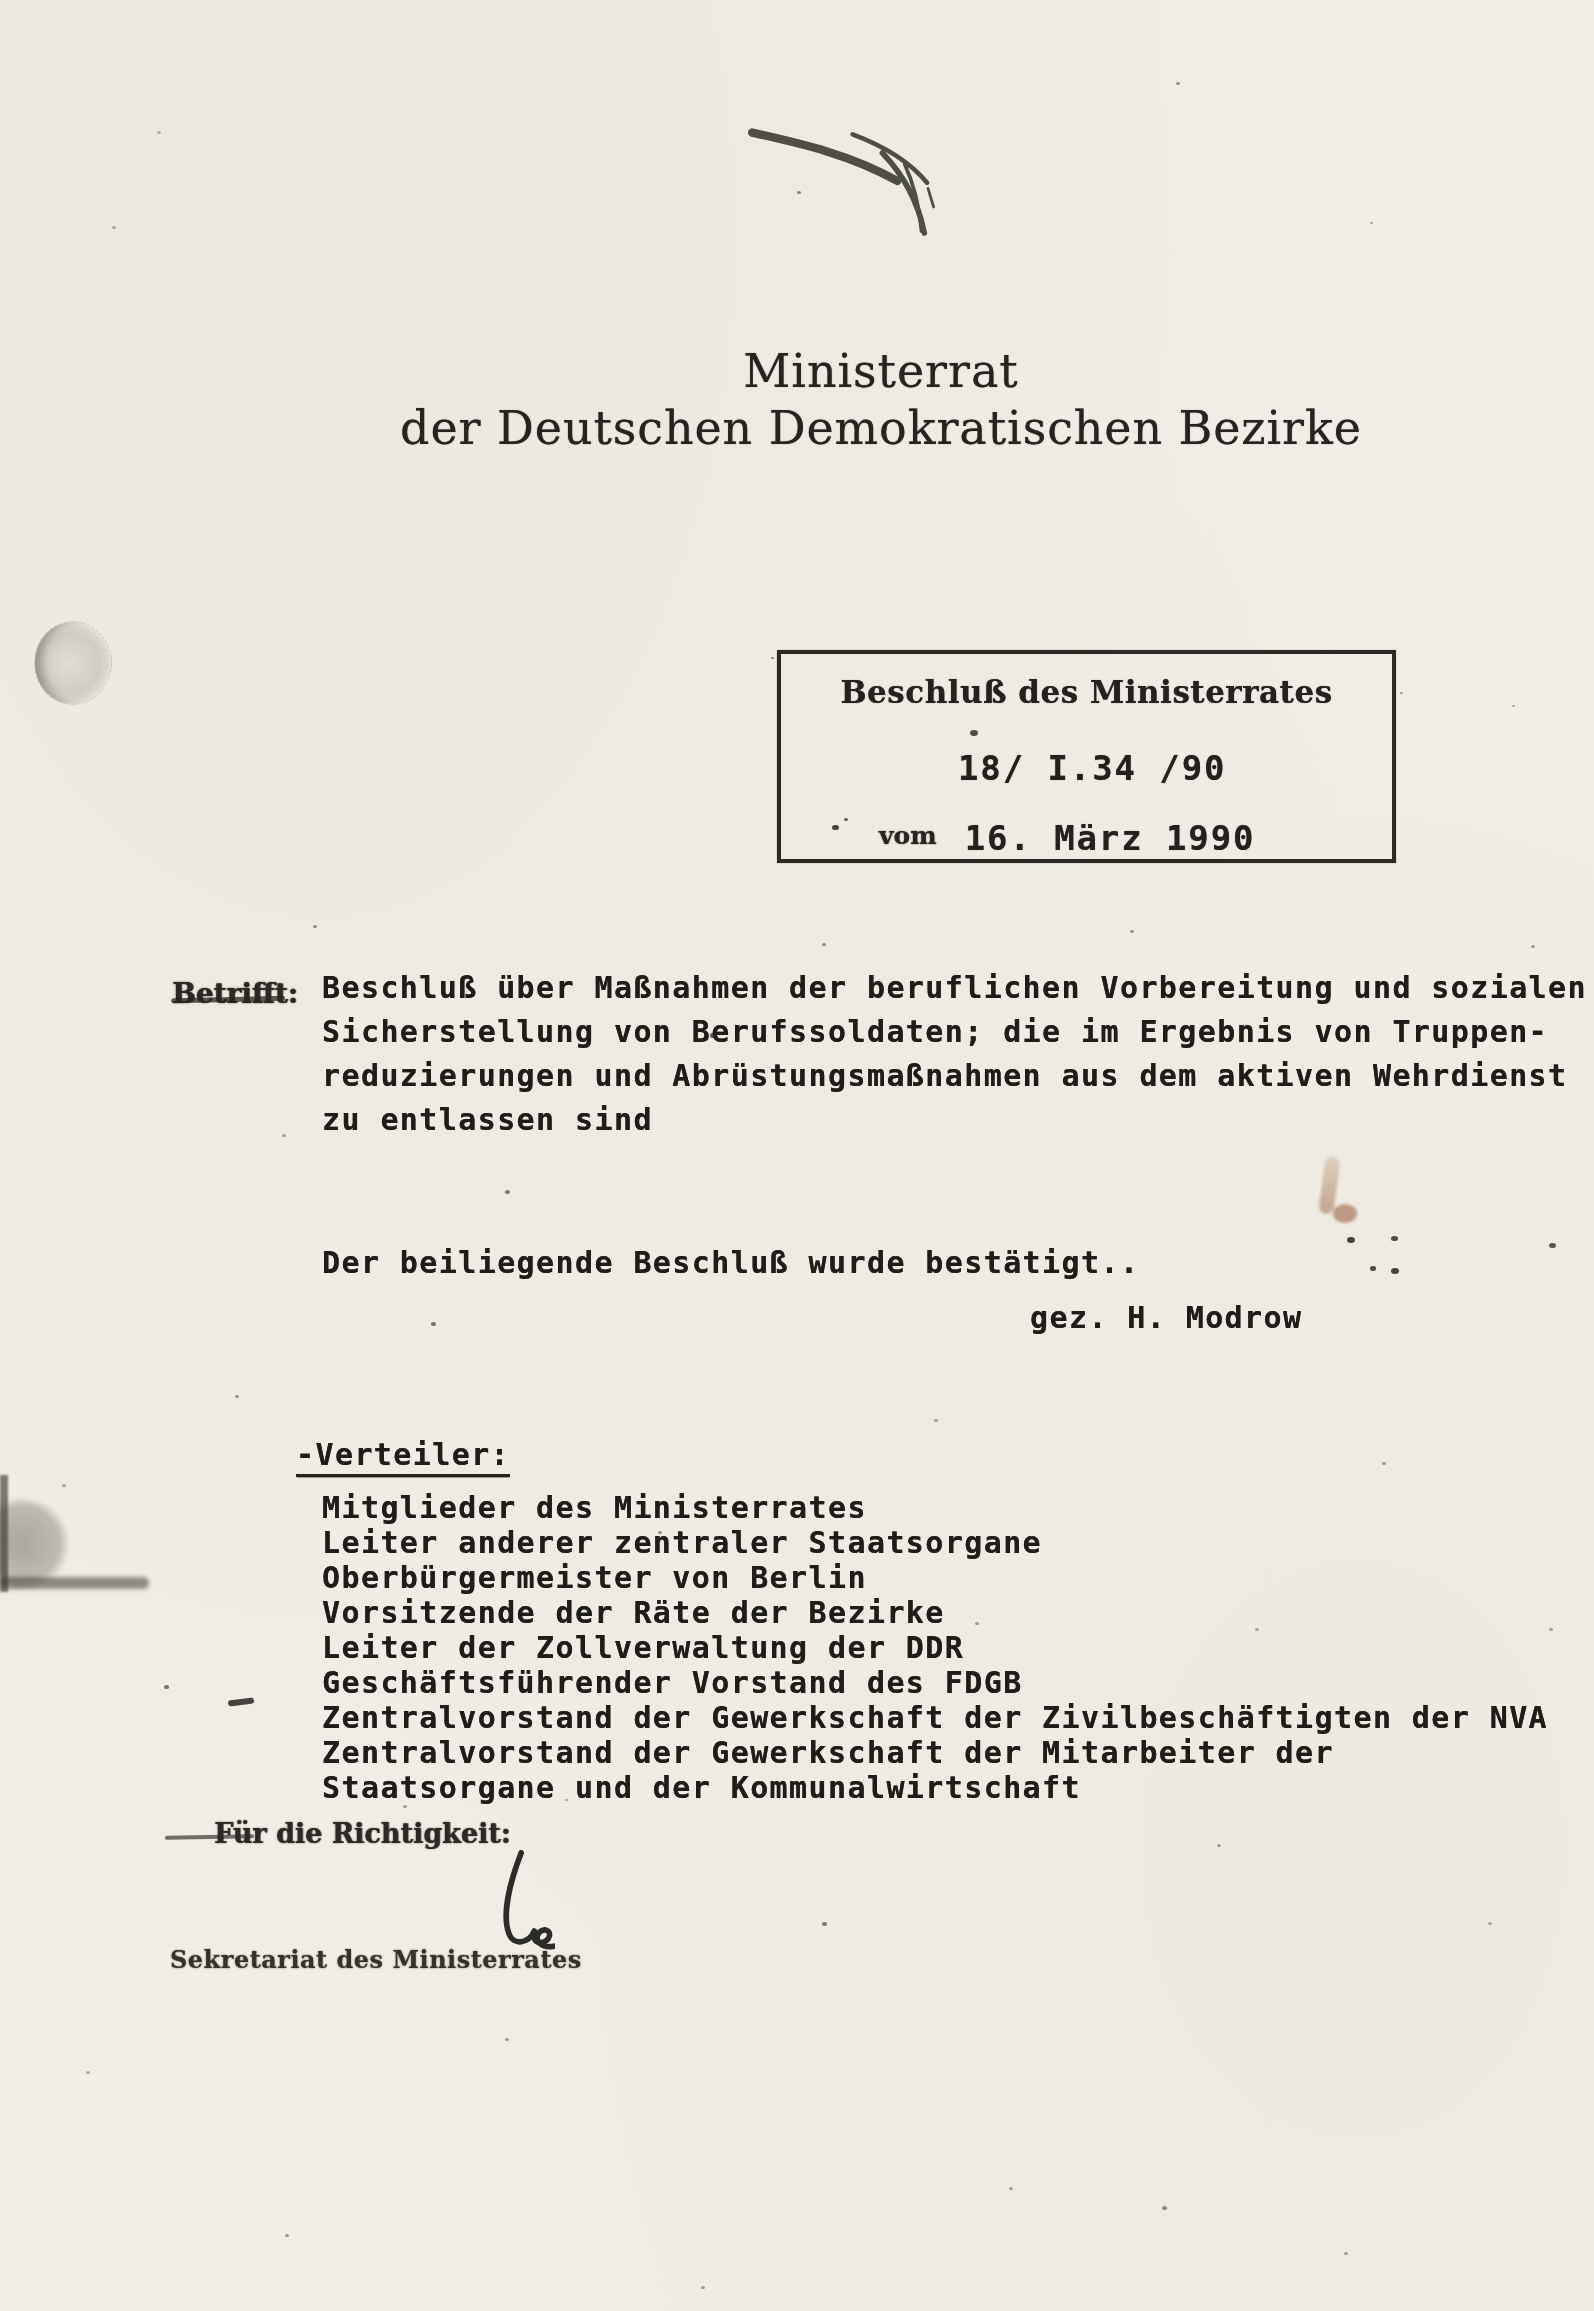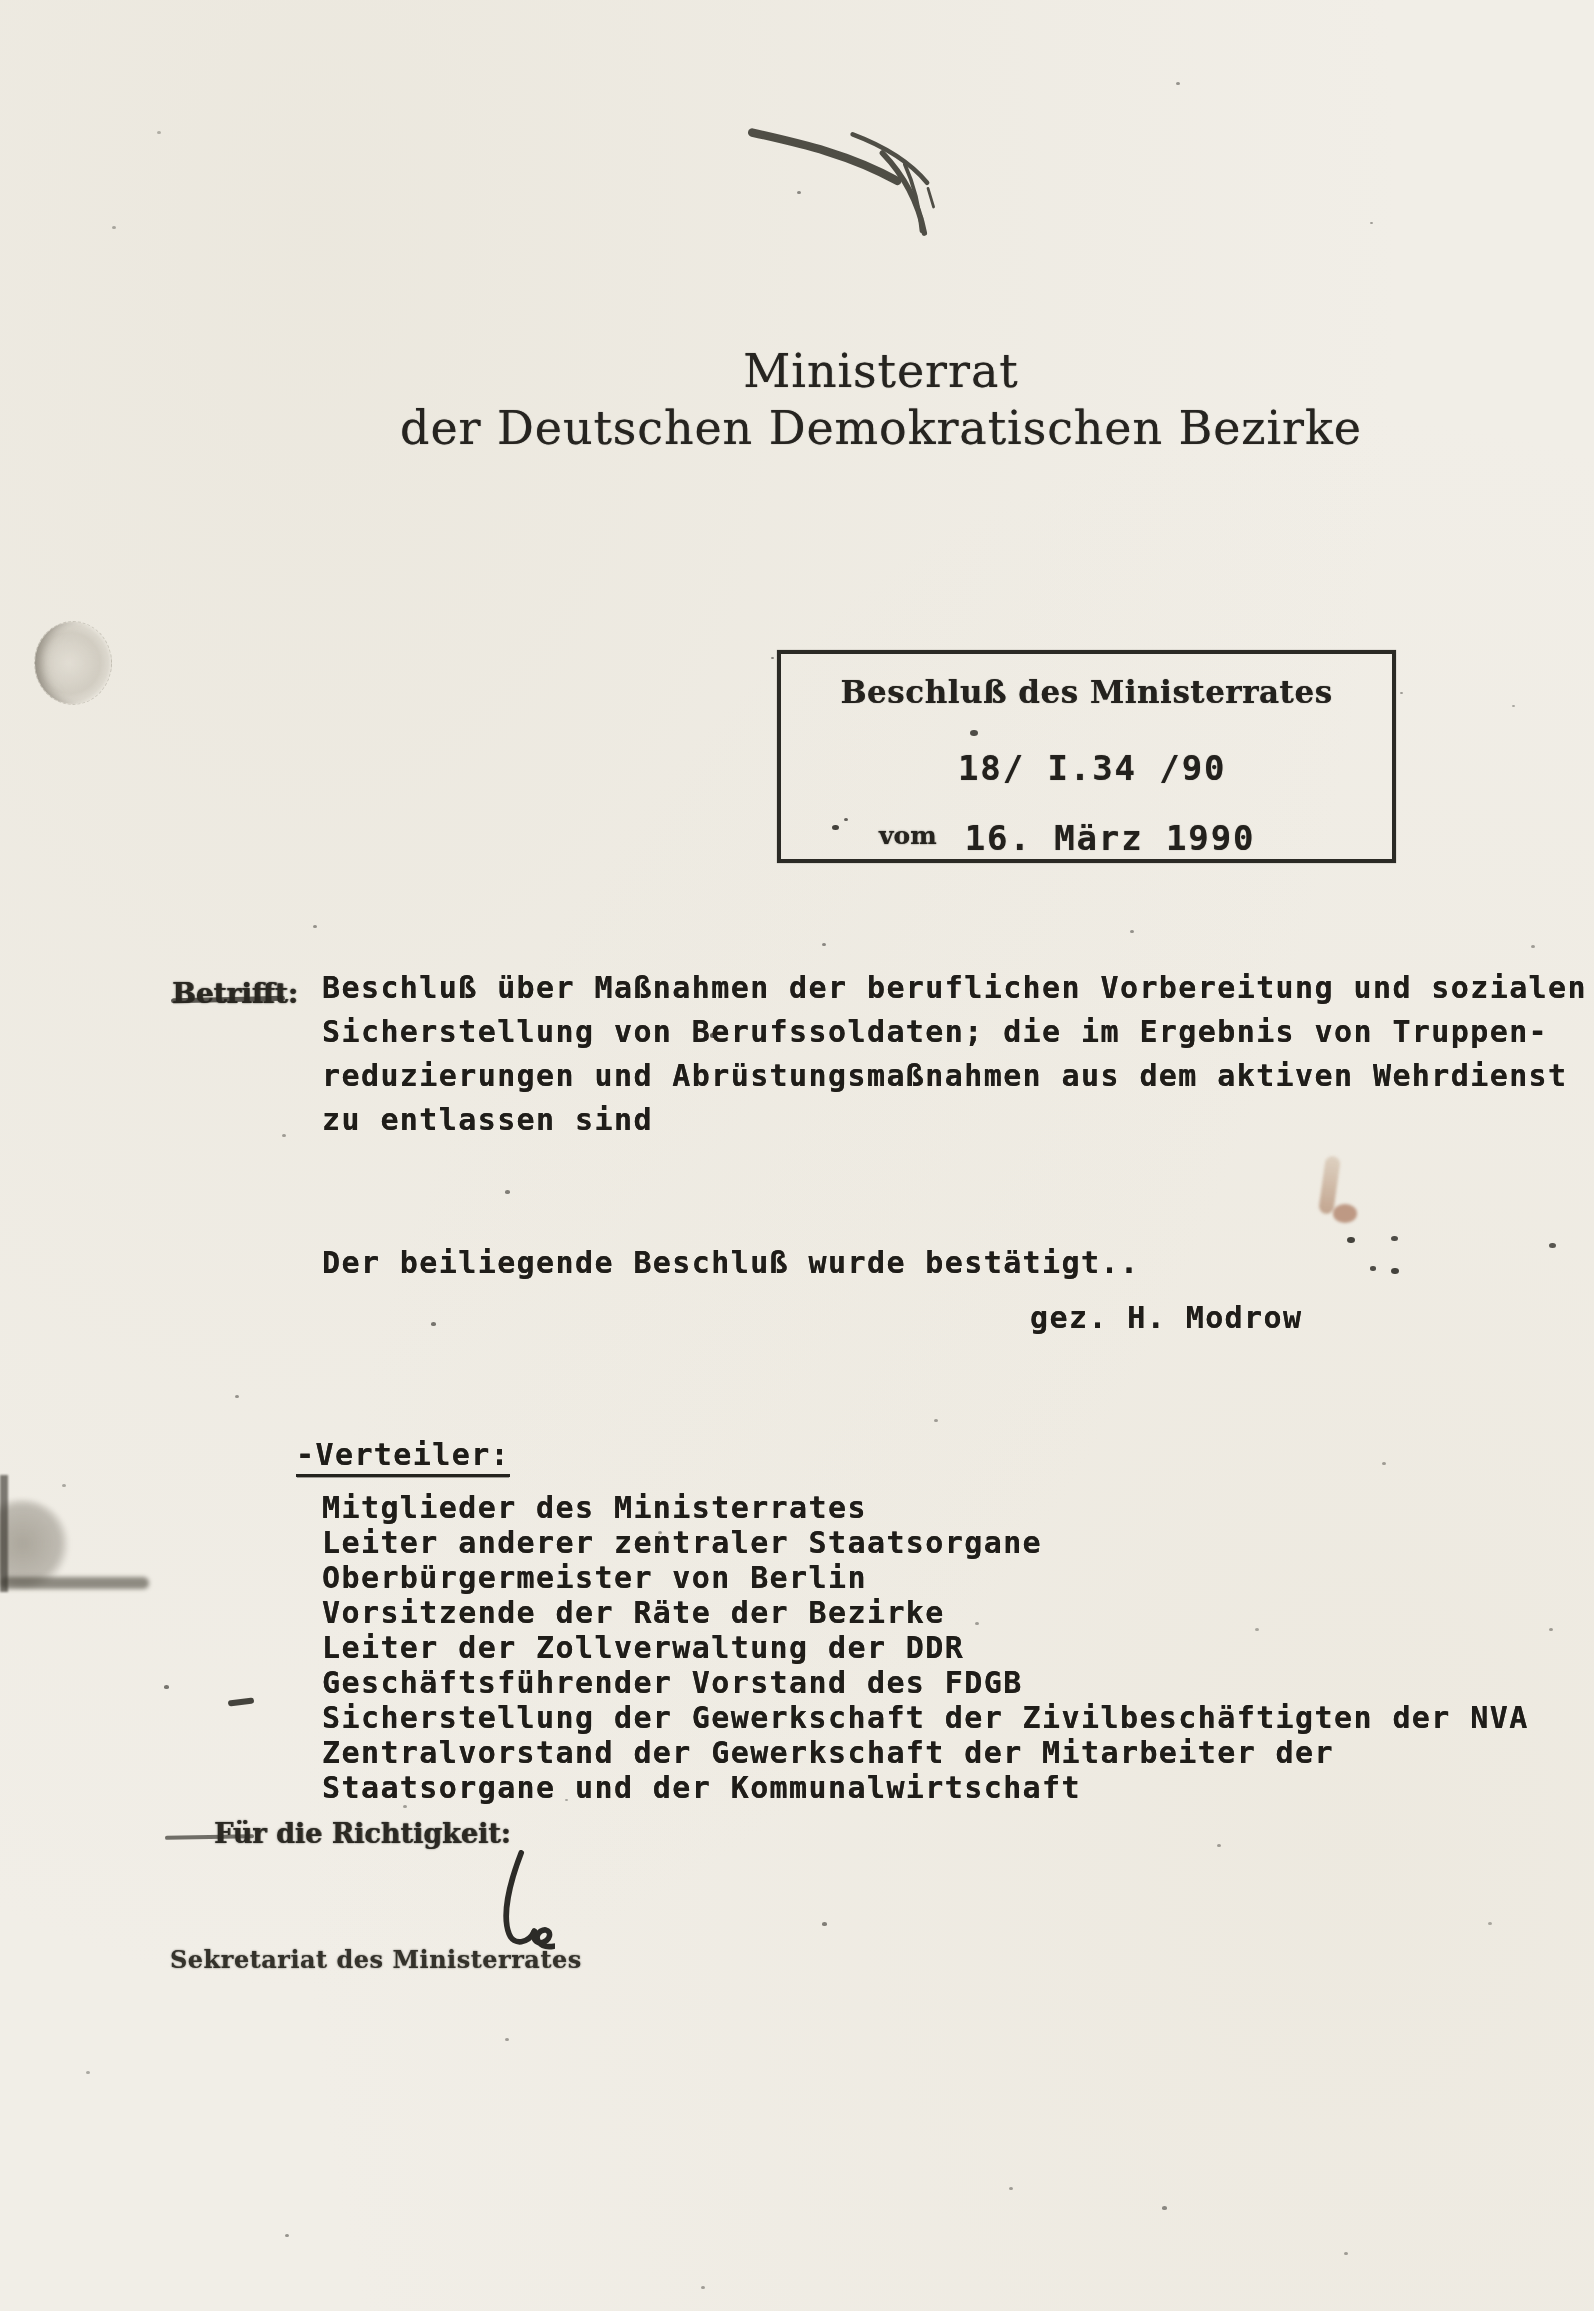--- a/index.html
+++ b/index.html
@@ -203,21 +203,21 @@
   <div class="verteiler-heading tw">
     <span>-</span><span>Verteiler:</span>
   </div>
   <div class="verteiler-list tw">
     <div>Mitglieder des Ministerrates</div>
     <div>Leiter anderer zentraler Staatsorgane</div>
     <div>Oberbürgermeister von Berlin</div>
     <div>Vorsitzende der Räte der Bezirke</div>
     <div>Leiter der Zollverwaltung der DDR</div>
     <div>Geschäftsführender Vorstand des FDGB</div>
-    <div>Sicherstellung der Gewerkschaft der Zivilbeschäftigten der NVA</div>
+    <div>Zentralvorstand der Gewerkschaft der Zivilbeschäftigten der NVA</div>
     <div>Zentralvorstand der Gewerkschaft der Mitarbeiter der</div>
     <div>Staatsorgane und der Kommunalwirtschaft</div>
   </div>
 
   <div class="richtigkeit">Für die Richtigkeit:</div>
   <div class="richtigkeit-strike artifact"></div>
 
   <svg class="artifact" style="left:424px;top:1850px;" width="131" height="112" viewBox="0 0 140 120">
     <g fill="none" stroke="#1c1b18" stroke-width="6" stroke-linecap="round" opacity="0.92">
       <path d="M104,3 C92,34 83,70 91,90 C96,103 112,100 118,87"></path>

